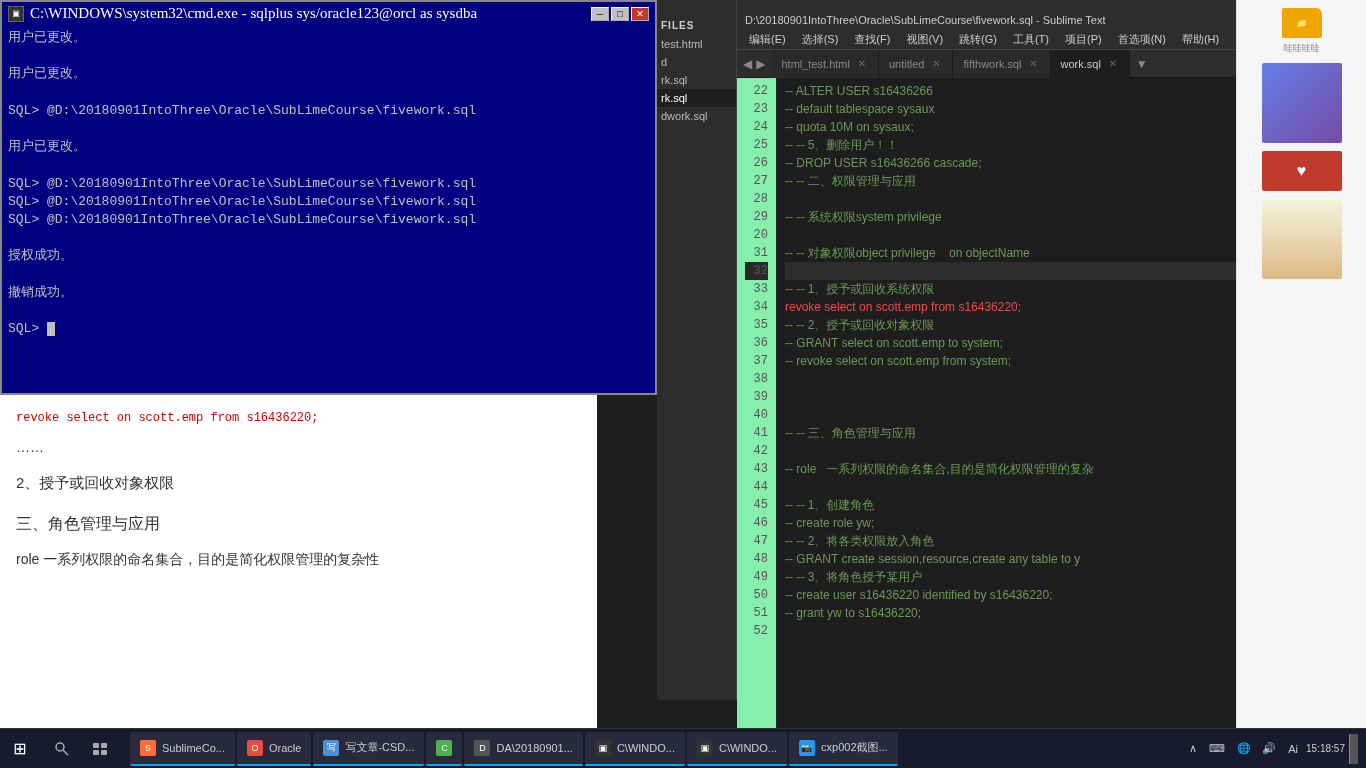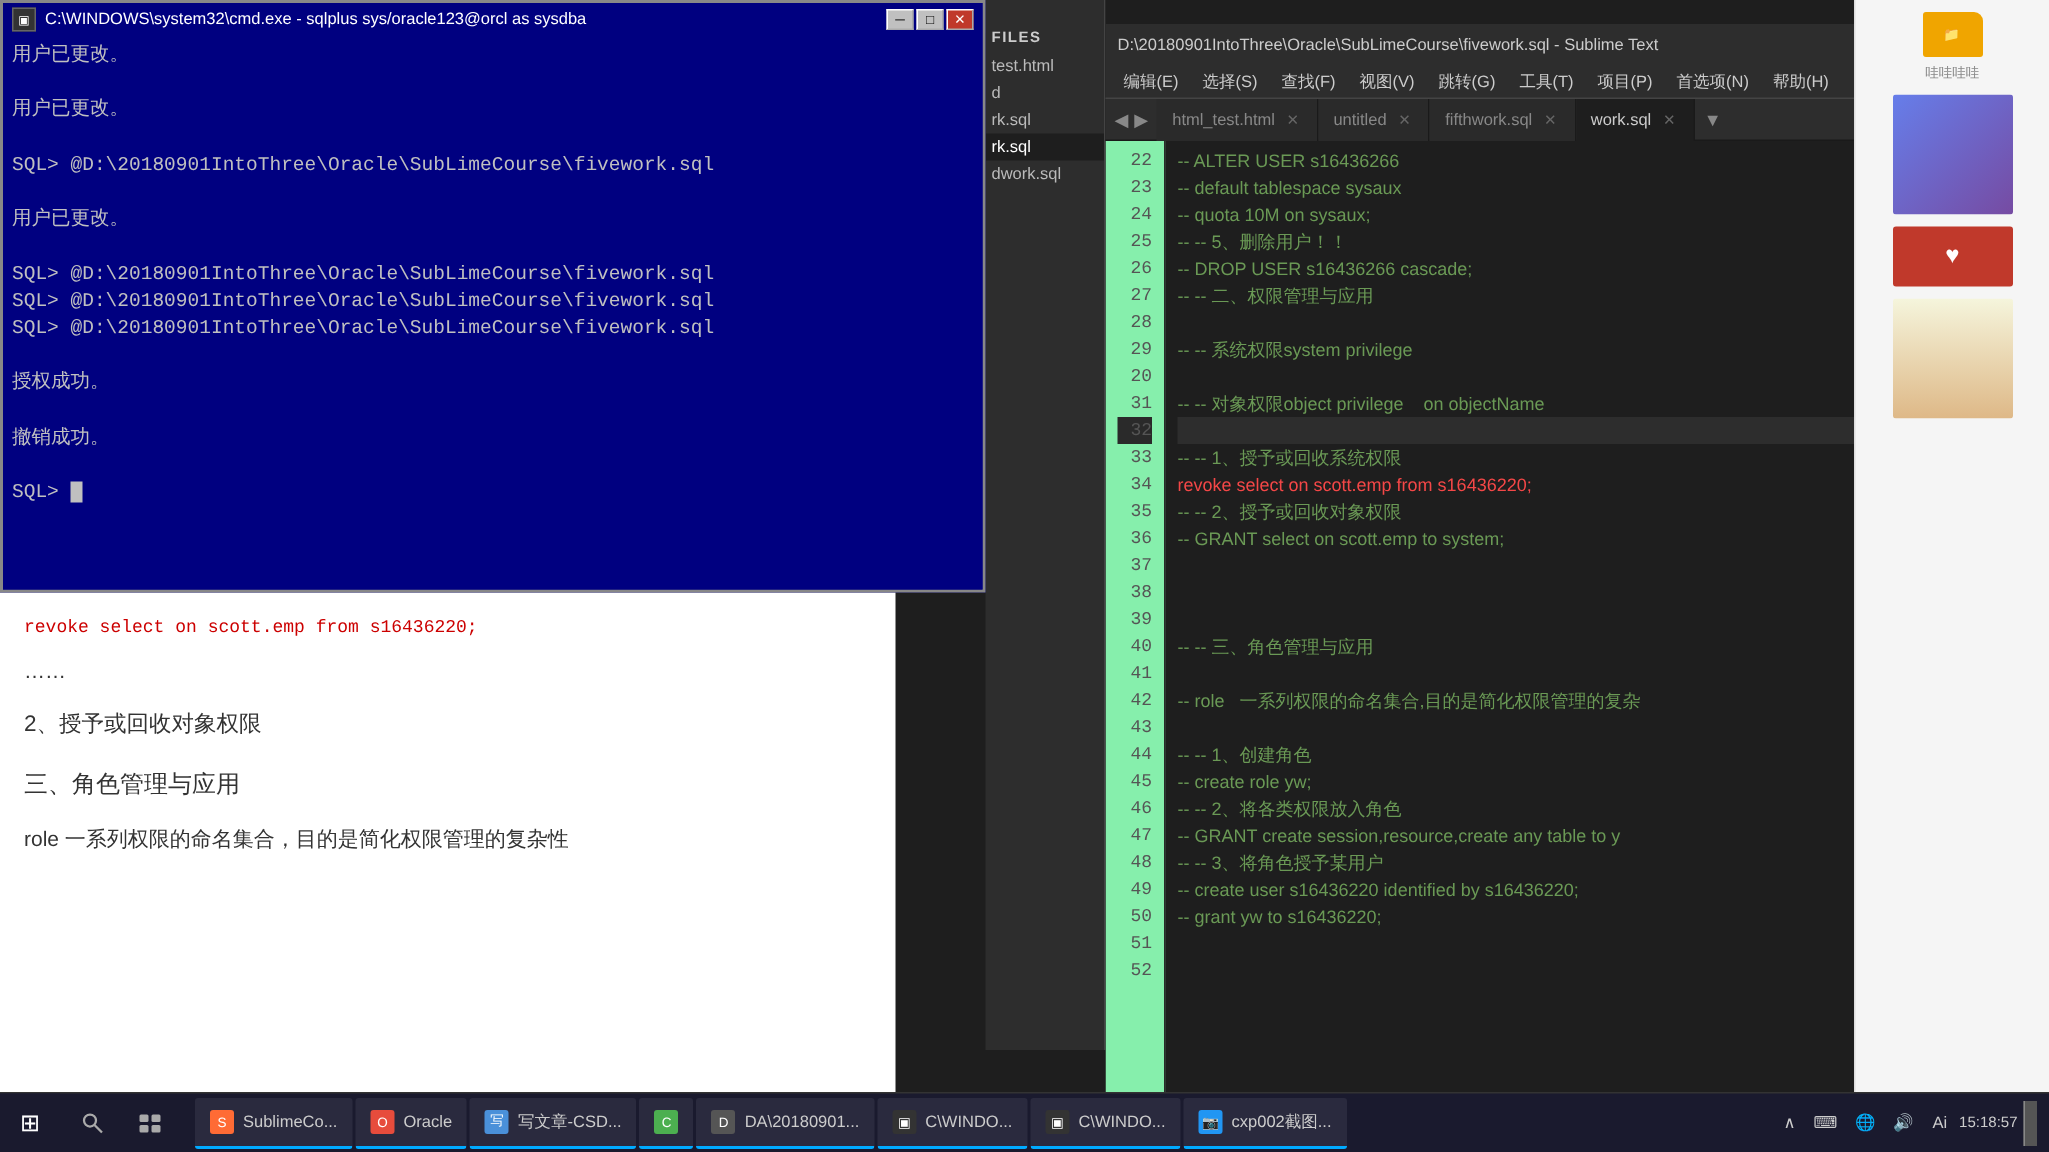--- a/index.html
+++ b/index.html
@@ -75,26 +75,25 @@
       top: 0; left: 737px;
       width: 629px;
       height: 768px;
       background: #1e1e1e;
       display: flex;
       flex-direction: column;
     }
     .sublime-titlebar {
       background: #2d2d2d;
       display: flex;
-      align-items: center;
+      align-items: flex-end;
       justify-content: space-between;
       padding: 2px 8px;
       height: 28px;
       flex-shrink: 0;
-      margin-top: 16px;
     }
     .sublime-title-text { color: #ccc; font-size: 12px; }
     .window-controls { display: flex; gap: 2px; }
     .win-btn { width: 18px; height: 16px; background: #555; border: 1px solid #777; font-size: 9px; color: #ccc; cursor: pointer; display: flex; align-items: center; justify-content: center; }
     .win-btn.close { background: #c0392b; }
 
     .sublime-menubar {
       background: #2d2d2d;
       display: flex;
       gap: 0;
@@ -351,21 +350,21 @@
   <span>87 行数</span>
   <span>当前行 72, 当前列 0</span>
   <span>✓ 完成</span>
 </div>
 
 <div class="cmd-overlay">
   <div class="cmd-window">
     <div class="cmd-titlebar">
       <div class="cmd-titlebar-title">
         <div class="cmd-titlebar-icon">▣</div>
-        <span style="font-size: 11px;">C:\WINDOWS\system32\cmd.exe - sqlplus  sys/oracle123@orcl as sysdba</span>
+        <span style="font-size: 15px; font-family: Liberation Serif, serif;">C:\WINDOWS\system32\cmd.exe - sqlplus  sys/oracle123@orcl as sysdba</span>
       </div>
       <div class="cmd-controls">
         <div class="cmd-btn">─</div>
         <div class="cmd-btn">□</div>
         <div class="cmd-btn" style="background:#c0392b; color:#fff;">✕</div>
       </div>
     </div>
     <div class="cmd-content">
       <div>用户已更改。</div>
       <div>&nbsp;</div>
@@ -487,20 +486,21 @@
       <div class="code-line c-comment">-- -- 二、权限管理与应用</div>
       <div class="code-line">&nbsp;</div>
       <div class="code-line c-comment">-- -- 系统权限system privilege</div>
       <div class="code-line">&nbsp;</div>
       <div class="code-line c-comment">-- -- 对象权限object privilege&nbsp;&nbsp;&nbsp; on objectName</div>
       <div class="code-line line-highlighted">&nbsp;</div>
       <div class="code-line c-comment">-- -- 1、授予或回收系统权限</div>
       <div class="code-line c-red">revoke select on scott.emp from s16436220;</div>
       <div class="code-line c-comment">-- -- 2、授予或回收对象权限</div>
       <div class="code-line c-comment">-- GRANT select on scott.emp to system;</div>
+      <div class="code-line c-comment">-- revoke select on scott.emp from system;</div>
       <div class="code-line">&nbsp;</div>
       <div class="code-line">&nbsp;</div>
       <div class="code-line">&nbsp;</div>
       <div class="code-line c-comment">-- -- 三、角色管理与应用</div>
       <div class="code-line">&nbsp;</div>
       <div class="code-line c-comment">-- role&nbsp;&nbsp; 一系列权限的命名集合,目的是简化权限管理的复杂</div>
       <div class="code-line">&nbsp;</div>
       <div class="code-line c-comment">-- -- 1、创建角色</div>
       <div class="code-line c-comment">-- create role yw;</div>
       <div class="code-line c-comment">-- -- 2、将各类权限放入角色</div>

